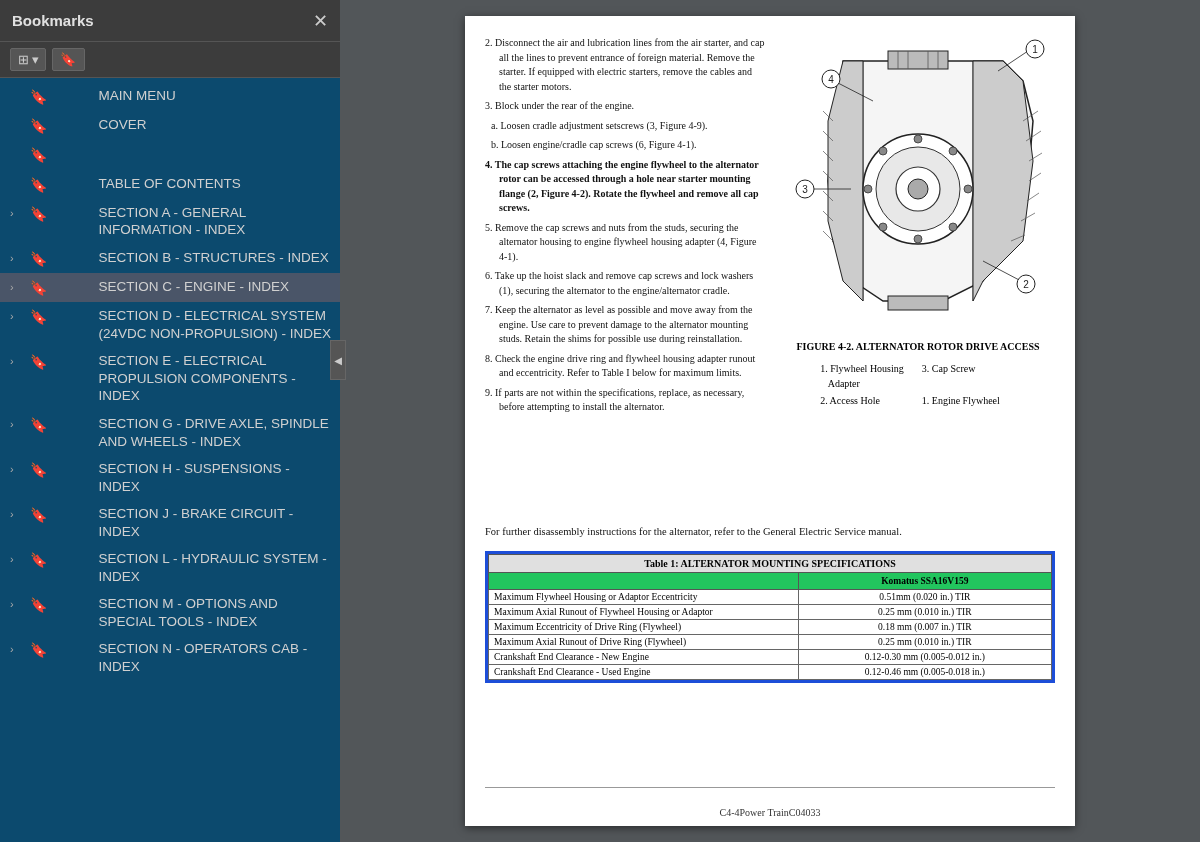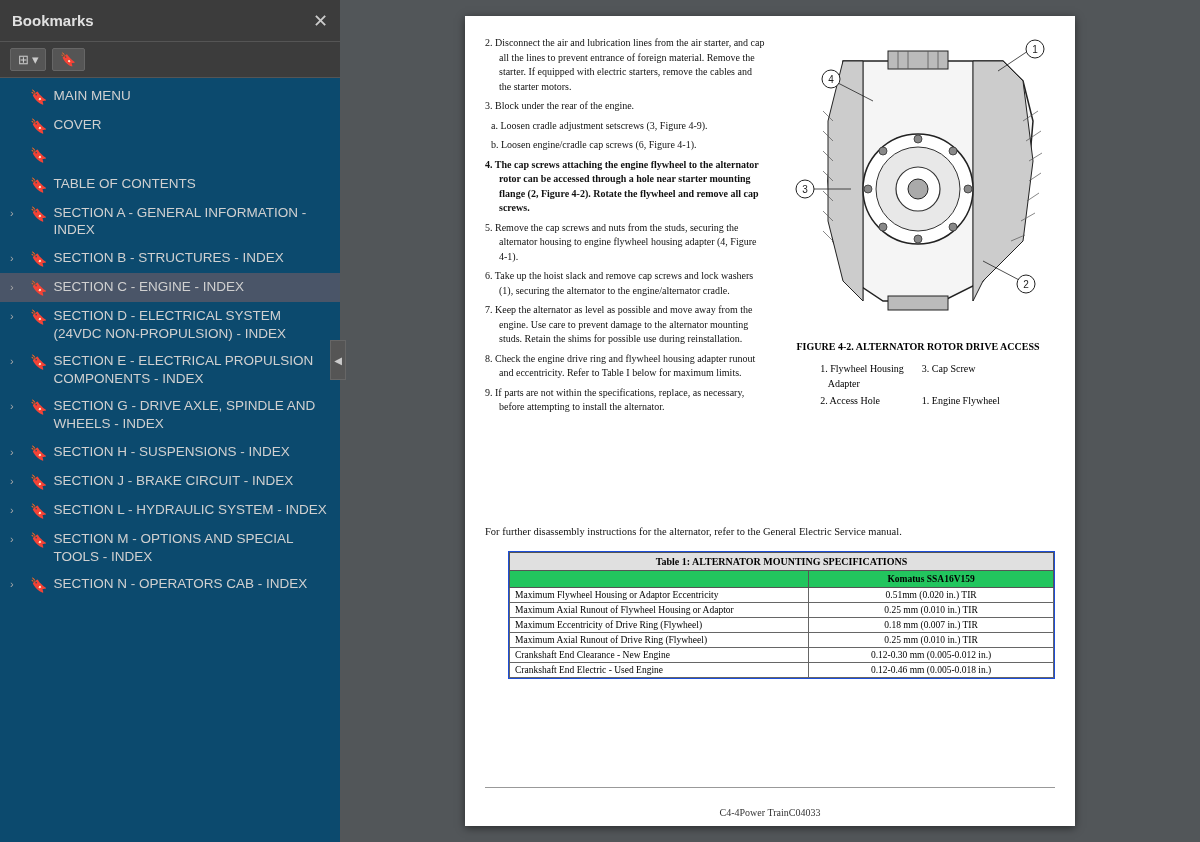--- a/index.html
+++ b/index.html
@@ -103,20 +103,21 @@
       padding-top: 1px;
     }
 
     .bookmark-label {
       flex: 1;
       font-weight: normal;
     }
 
     .bookmark-item.top-level .bookmark-label {
       font-weight: 500;
+      margin-left: 45px;
     }
 
     
     #main-content {
       flex: 1;
       height: 842px;
       display: flex;
       flex-direction: column;
       background: #525659;
       overflow: hidden;
@@ -205,22 +206,21 @@
       font-size: 10px;
       line-height: 1.5;
     }
 
     #diagram-legend table { border: none; }
     #diagram-legend td { padding-right: 16px; vertical-align: top; }
 
     
     #spec-table-section {
       margin-top: 14px;
-      border: 1px solid #1d4ed8;
-      margin-left: 23px;
+      border: 3px solid #1d4ed8;
     }
 
     #spec-table {
       width: 100%;
       border-collapse: collapse;
       font-size: 9.5px;
     }
 
     #spec-table th {
       background: #22c55e;
@@ -515,21 +515,21 @@
               </tr>
               <tr>
                 <td class="label-col">Maximum Axial Runout of Drive Ring (Flywheel)</td>
                 <td class="val-col">0.25 mm (0.010 in.) TIR</td>
               </tr>
               <tr>
                 <td class="label-col">Crankshaft End Clearance - New Engine</td>
                 <td class="val-col">0.12-0.30 mm (0.005-0.012 in.)</td>
               </tr>
               <tr>
-                <td class="label-col">Crankshaft End Electric - Used Engine</td>
+                <td class="label-col">Crankshaft End Clearance - Used Engine</td>
                 <td class="val-col">0.12-0.46 mm (0.005-0.018 in.)</td>
               </tr>
             </tbody>
         </table>
       </div>
 
       <div id="page-footer">
         <span>C4-4</span>
         <span>Power Train</span>
         <span>C04033</span>

